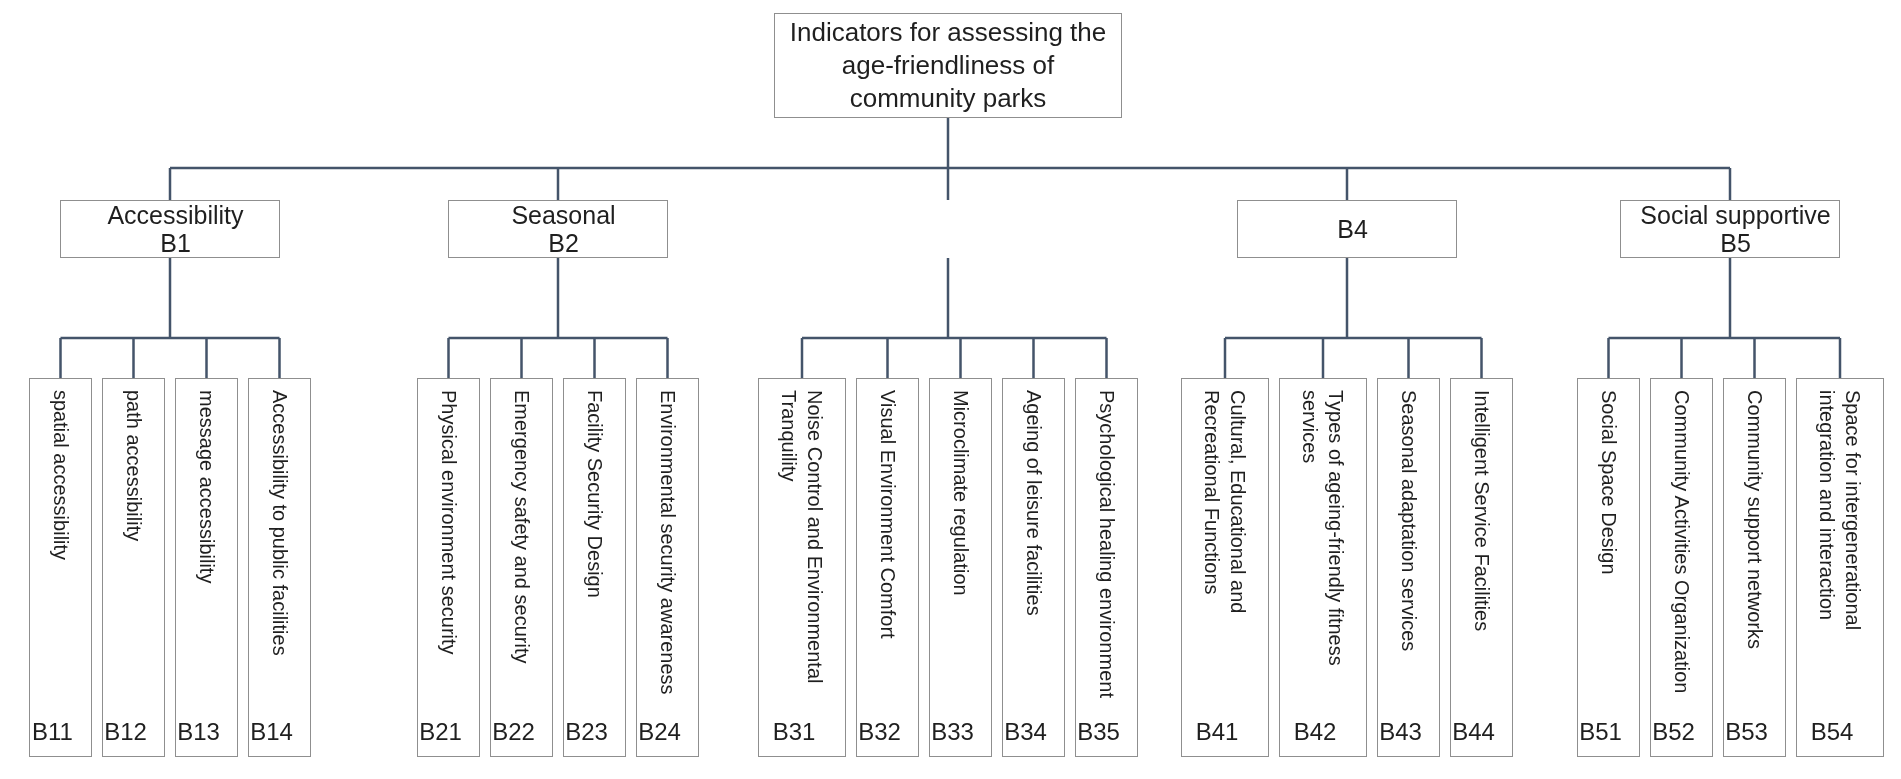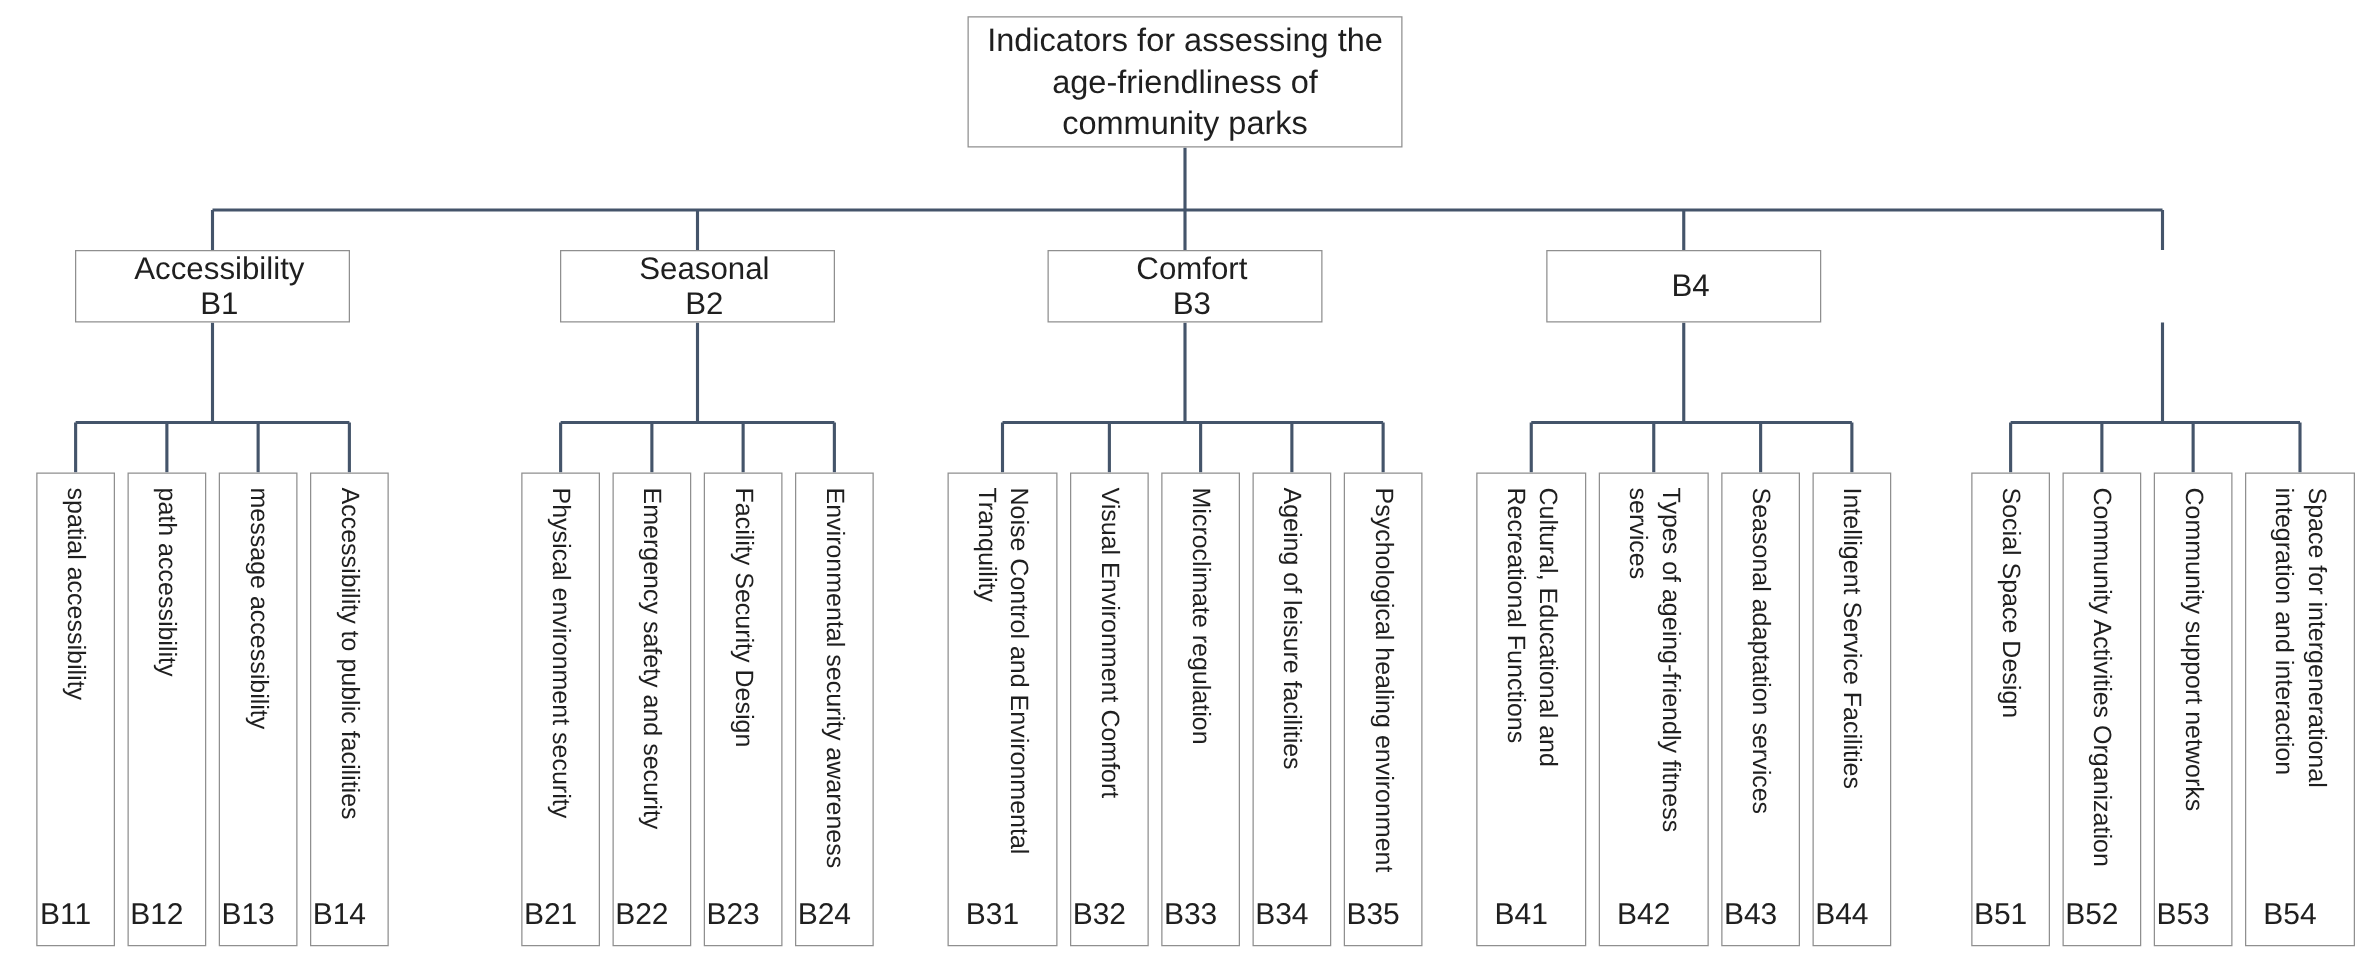--- a/index.html
+++ b/index.html
@@ -113,27 +113,27 @@
   </div>
 
   <div class="box gbox" style="left:43px">
     <div>Accessibility</div>
     <div>B1</div>
   </div>
   <div class="box gbox" style="left:431px">
     <div>Seasonal</div>
     <div>B2</div>
   </div>
-  <div class="box gbox" style="left:821px">
-    <div>Comfort</div>
-    <div>B3</div>
-  </div>
   <div class="box gbox" style="left:1220px">
     <div>B4</div>
   </div>
+  <div class="box gbox" style="left:1603px">
+    <div>Social supportive</div>
+    <div>B5</div>
+  </div>
 
   <div class="box leaf" style="left:12px;width:63px">
     <div class="leaf-label-wrap">
       <div class="leaf-label">spatial accessibility</div>
     </div>
     <div class="leaf-code">B11</div>
   </div>
   <div class="box leaf" style="left:85px;width:63px">
     <div class="leaf-label-wrap">
       <div class="leaf-label">path accessibility</div>

